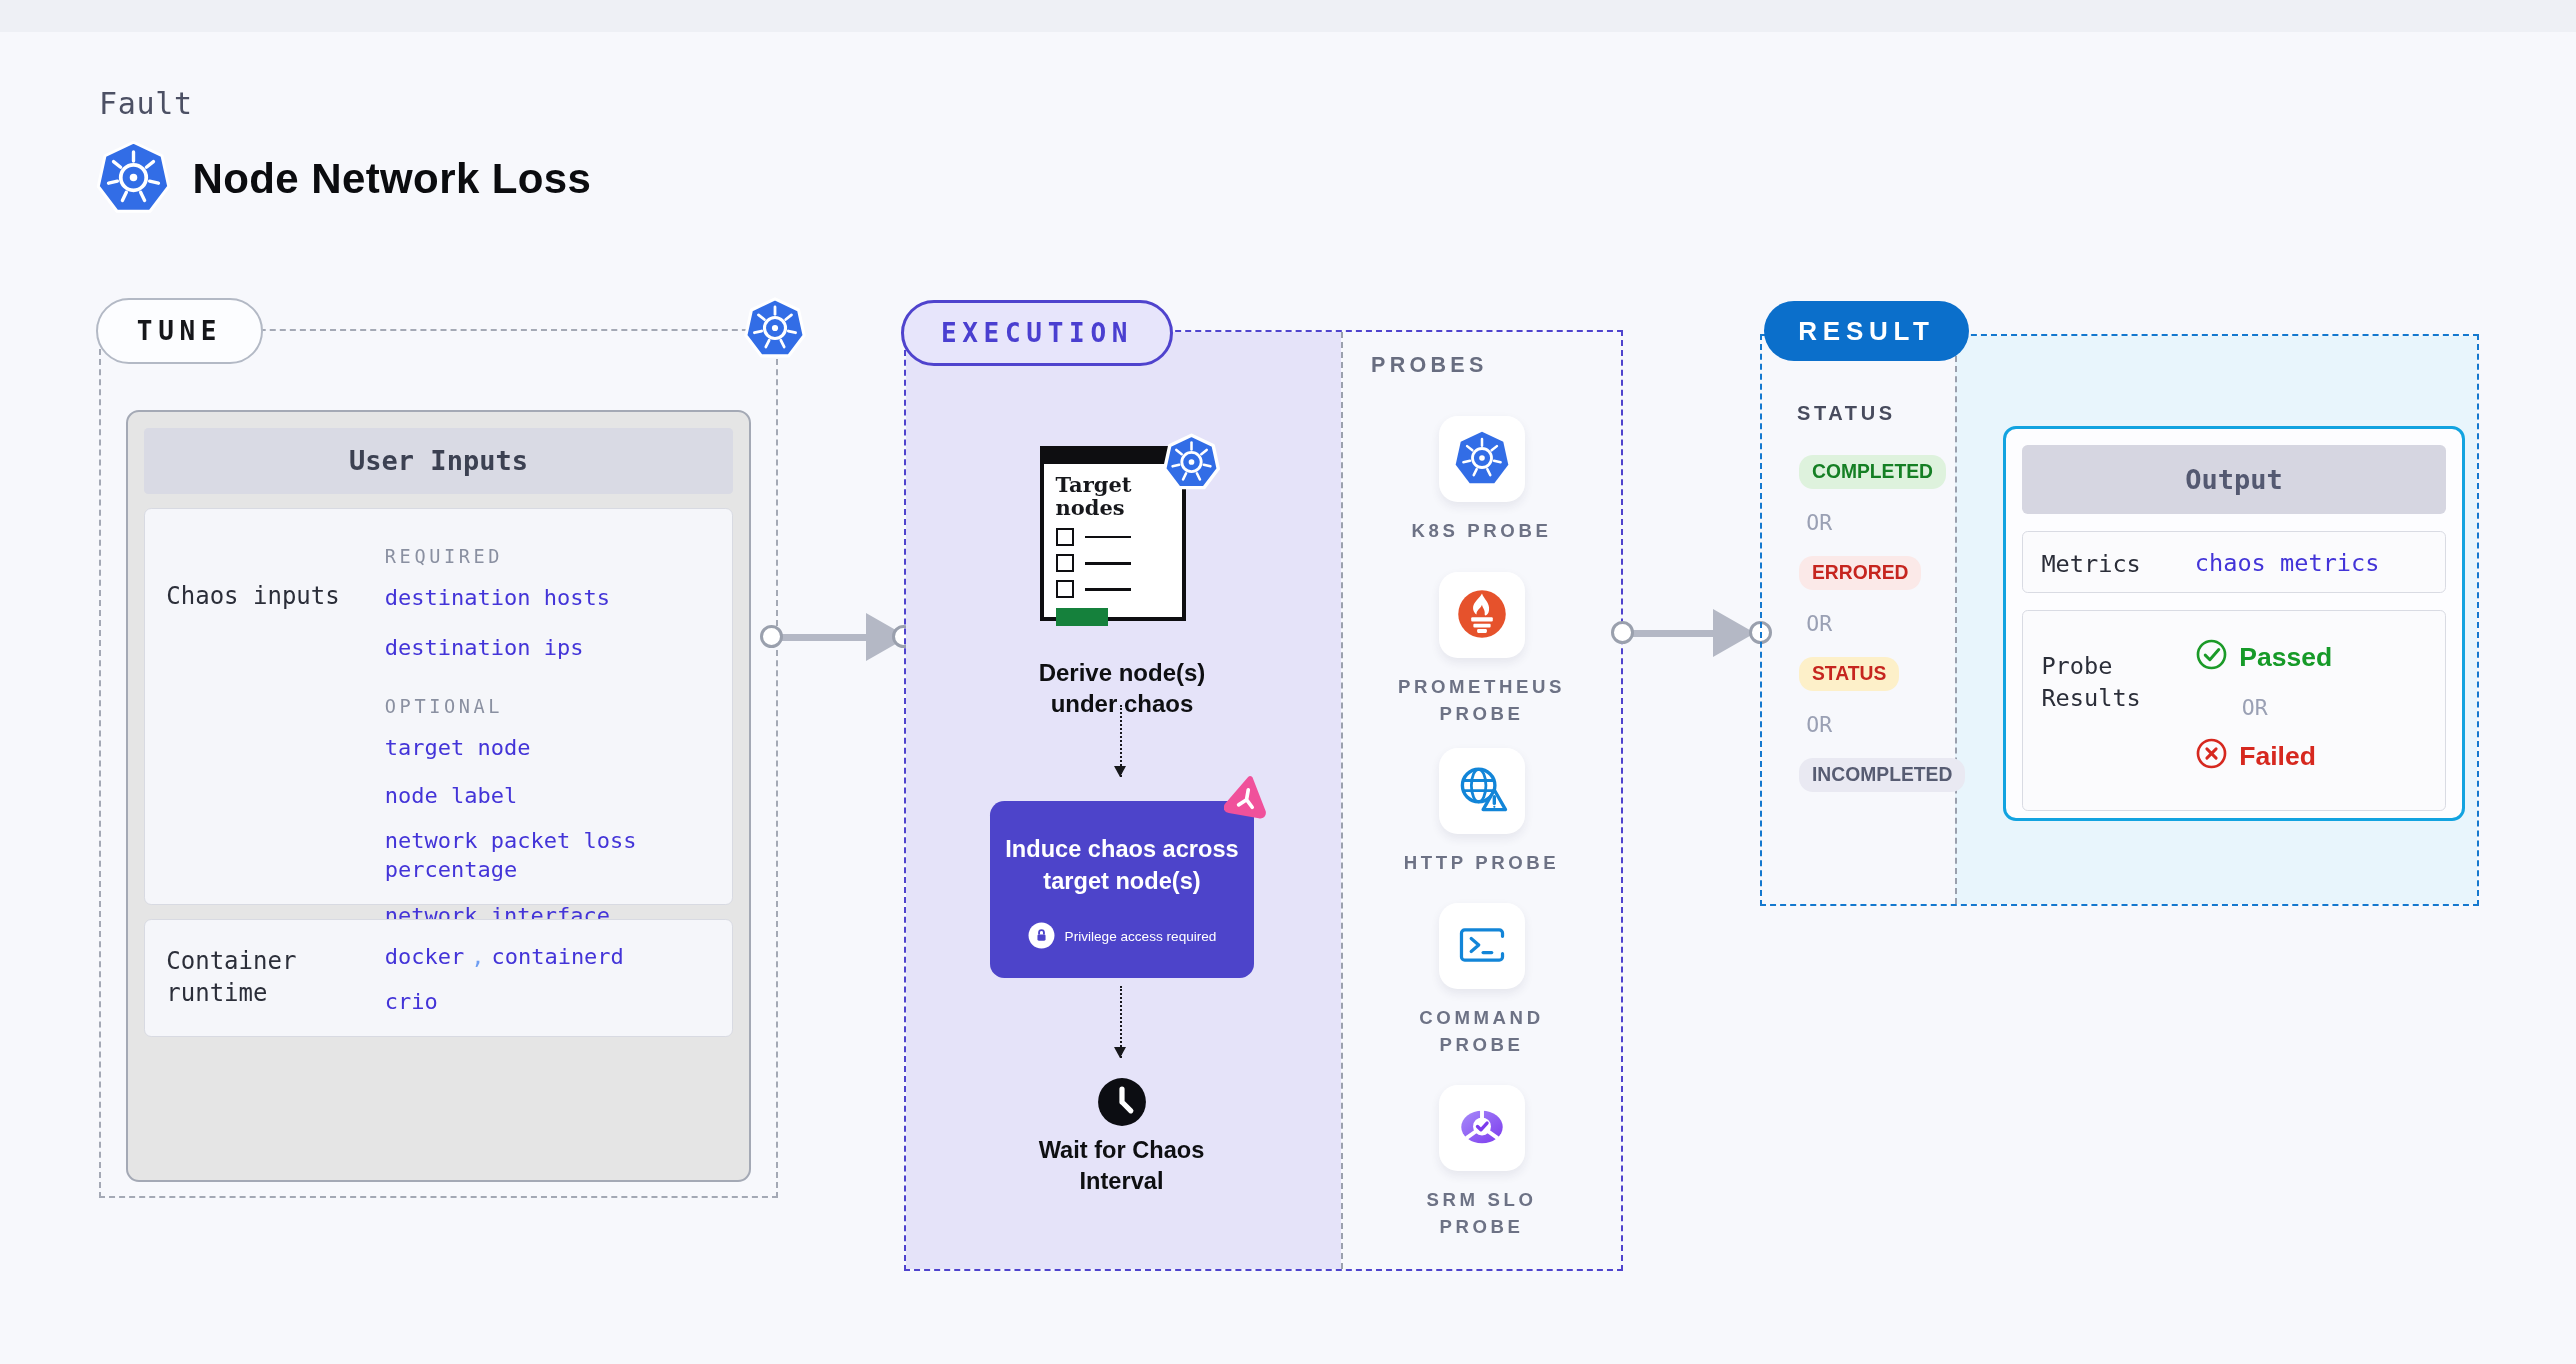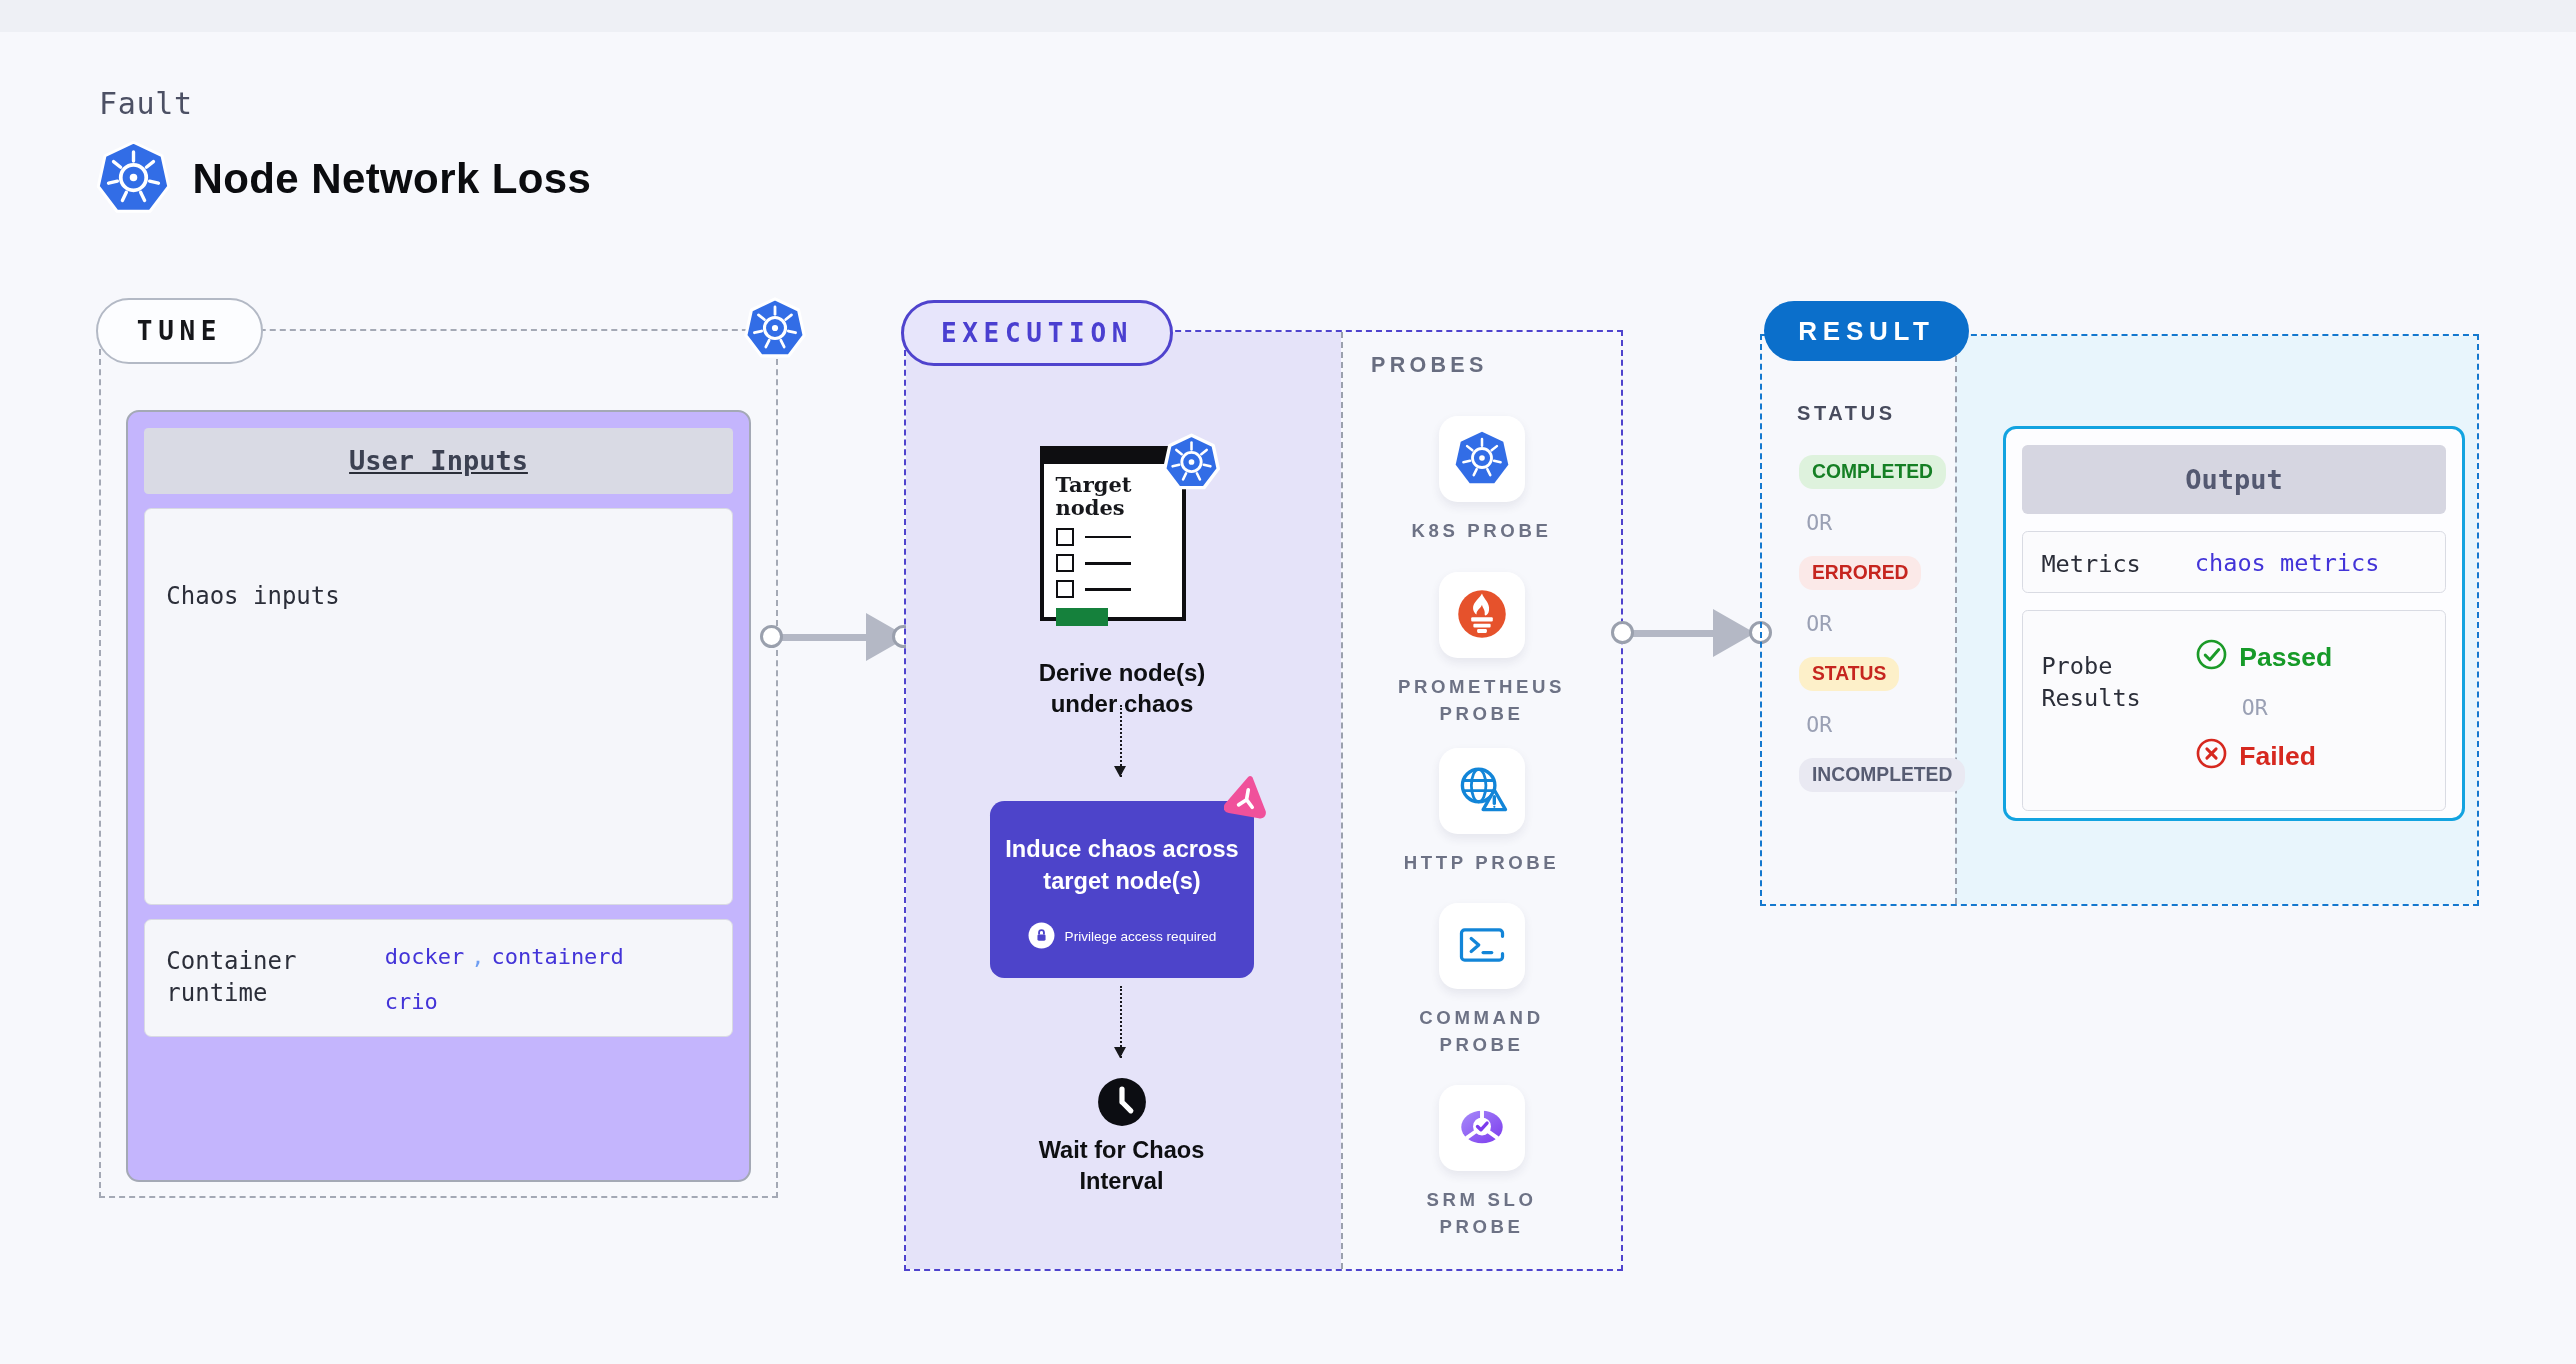--- a/index.html
+++ b/index.html
@@ -16,22 +16,22 @@
   
   .pill{display:flex;align-items:center;justify-content:center;border-radius:34px;
         font-weight:bold;font-size:26px;letter-spacing:5.7px;}
   .dash-gray{border:2.1px dashed #a4a9b5;}
   .icon{display:block;}
 
   
   .tune-box{left:99px;top:297px;width:675px;height:865px;}
   .tune-pill{left:96px;top:266px;width:163px;height:62px;background:#fcfdff;
              border:2.9px solid #b3b9c5;color:#15161a;}
-  .ui-card{left:126px;top:378px;width:625px;height:772px;background:#c4b5fd;
-           border:2.9px solid #a4a9b5;border-radius:13px;padding:15.8px;box-sizing:border-box;text-decoration:underline;}
+  .ui-card{left:126px;top:378px;width:625px;height:772px;background:#e5e5e5;
+           border:2.9px solid #a4a9b5;border-radius:13px;padding:15.8px;box-sizing:border-box;}
   .ui-header{height:66px;background:#d9dae4;border-radius:4.3px;display:flex;align-items:center;
              justify-content:center;font-size:27px;font-weight:bold;color:#3c4152;}
   .ui-row{position:relative;margin-top:14.3px;background:#f5f6fa;border:1.4px solid #d8dae2;border-radius:7.2px;}
   .row-label{position:absolute;left:21.5px;font-size:24px;color:#2b2e39;line-height:1.3;}
   .link{color:#4334d8;font-size:22px;line-height:1.32;}
   .heading-gray{font-size:18.6px;letter-spacing:3.6px;color:#8a90a1;}
   .ci-col{position:absolute;left:240px;top:37px;width:337px;display:flex;flex-direction:column;}
   .sep{color:#6e9ef2;}
 
   
@@ -154,20 +154,30 @@
           <line x1="32.8" y1="36.3" x2="23.4" y2="28.8"></line>
         </g>
       </svg>
   </span>
 
   <div class="abs ui-card">
     <div class="ui-header">User Inputs</div>
 
     <div class="ui-row" style="height:395px;">
       <div class="row-label" style="top:72px;">Chaos inputs</div>
+      <div class="ci-col">
+        <div class="heading-gray" style="margin-bottom:15.8px;">REQUIRED</div>
+        <div class="link" style="margin-bottom:21.5px;">destination hosts</div>
+        <div class="link" style="margin-bottom:34px;">destination ips</div>
+        <div class="heading-gray" style="margin-bottom:15.8px;">OPTIONAL</div>
+        <div class="link" style="margin-bottom:18.6px;">target node</div>
+        <div class="link" style="margin-bottom:15.8px;">node label</div>
+        <div class="link" style="margin-bottom:17px;max-width:315px;">network packet loss percentage</div>
+        <div class="link">network interface</div>
+      </div>
     </div>
 
     <div class="ui-row" style="height:116px;">
       <div class="row-label" style="top:26px;width:208px;">Container runtime</div>
       <div style="position:absolute;left:240px;top:21.5px;">
         <div>
           <span class="link">docker</span>
           <span class="link sep">,</span>
           <span class="link">containerd</span>
         </div>

